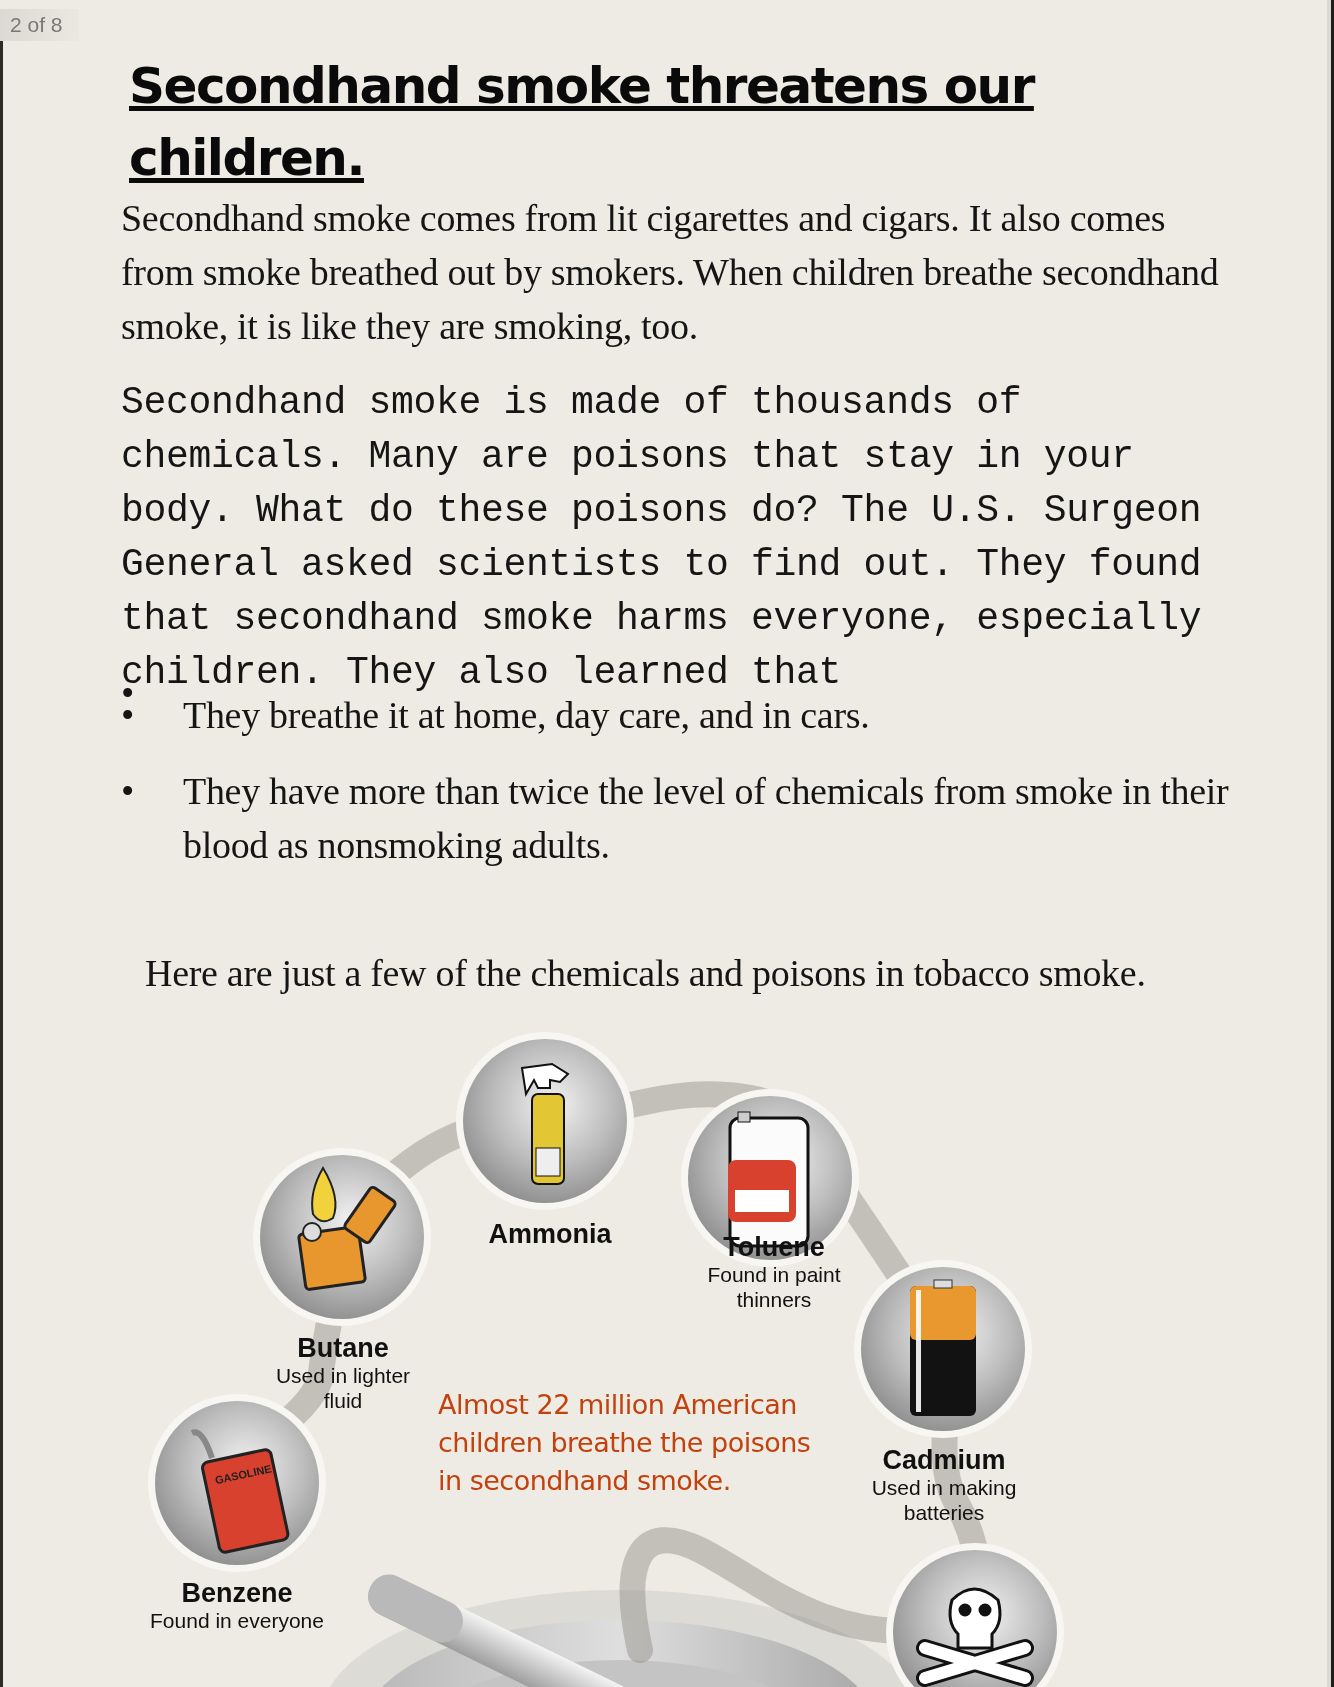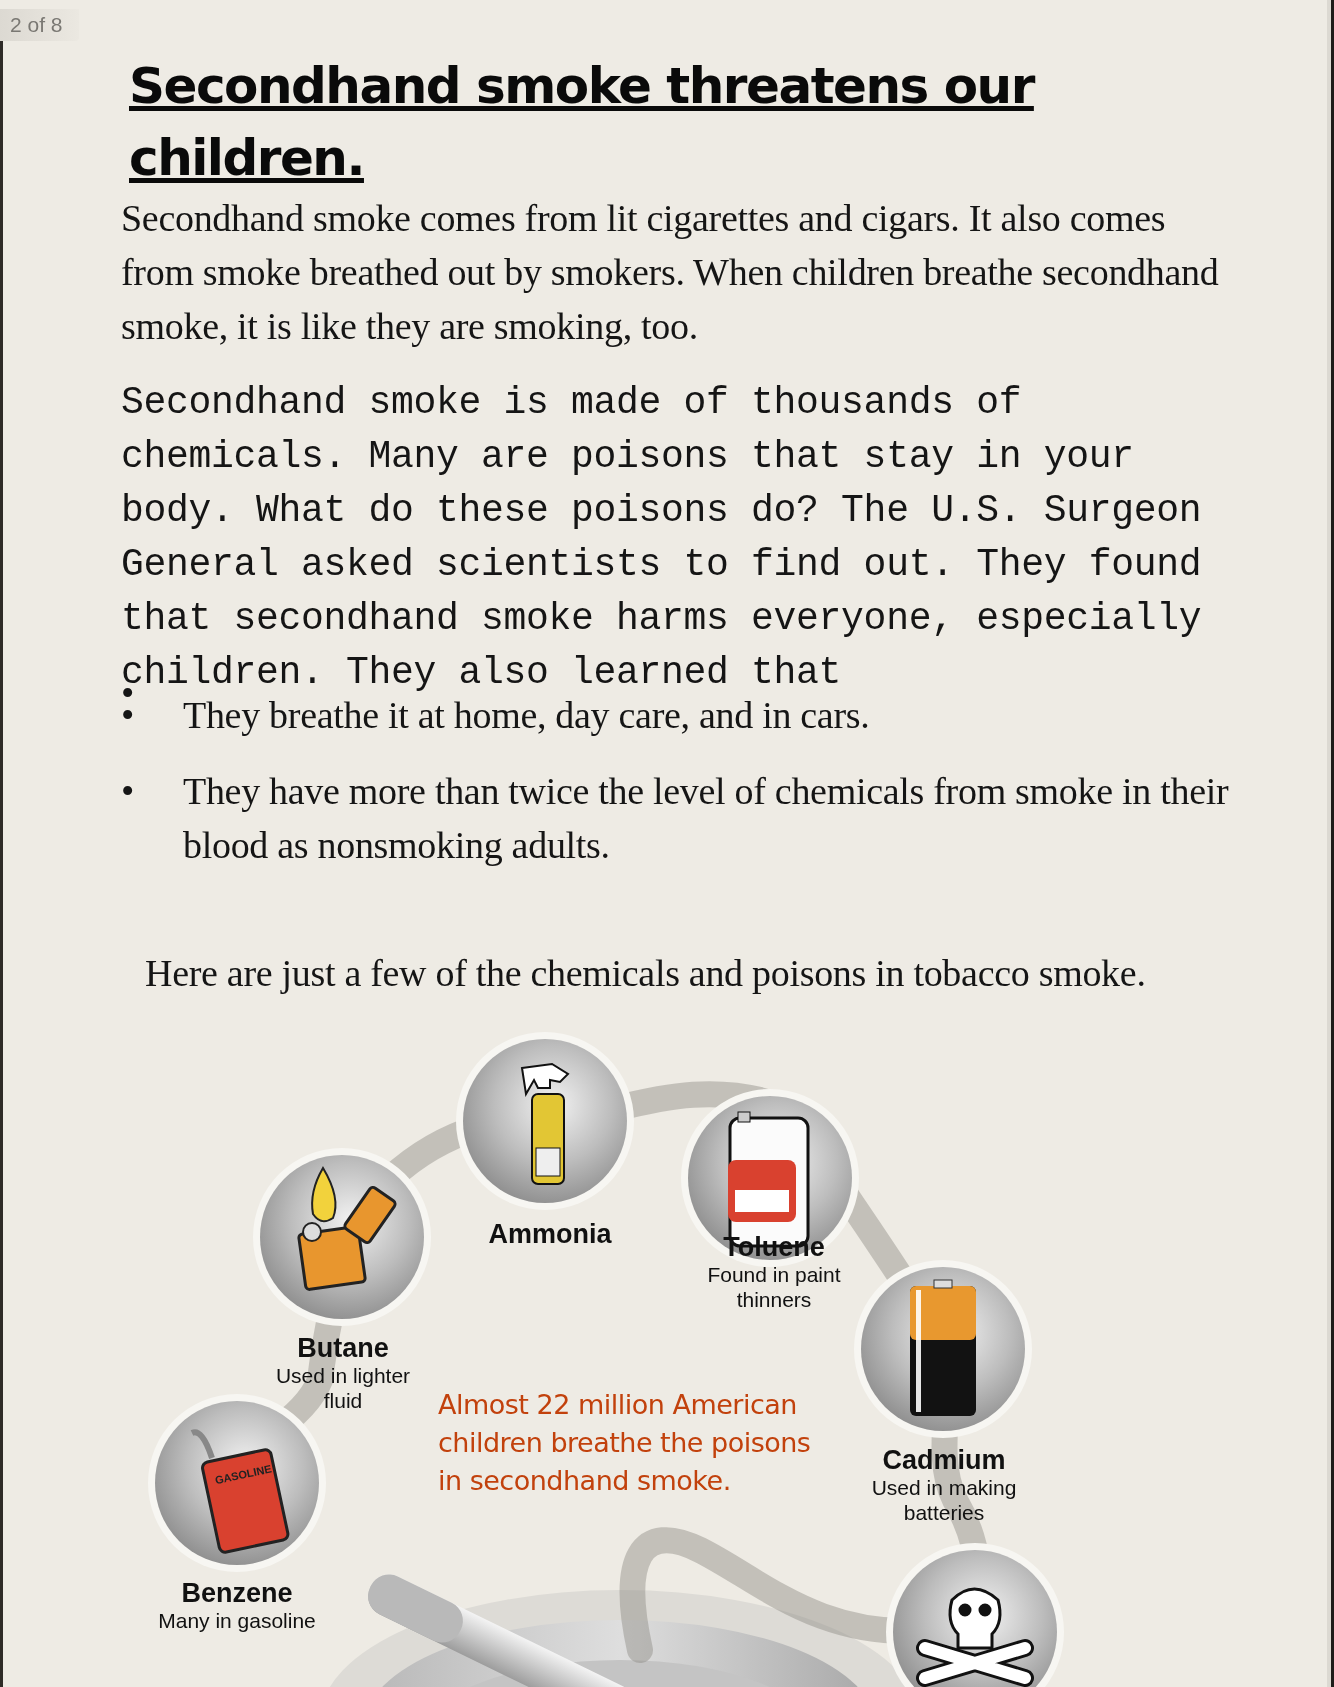--- a/index.html
+++ b/index.html
@@ -179,21 +179,21 @@
       <path d="M925 1648 L1025 1678 M925 1678 L1025 1648" stroke-width="12" stroke="#fff" stroke-linecap="round"></path>
       <path d="M952 1600 q22 -22 46 0 q6 22 -6 34 l0 14 l-34 0 l0 -14 q-12 -12 -6 -34z"></path>
       <circle cx="965" cy="1610" r="5" fill="#111"></circle>
       <circle cx="985" cy="1610" r="5" fill="#111"></circle>
     </g>
   </g>
 </svg>
 
 <div class="label" style="left:237px; top:1578px;">
   <span class="name">Benzene</span>
-  <span class="desc">Many in gasoline</span>
+  <span class="desc">Found in everyone</span>
 </div>
 <div class="label" style="left:343px; top:1333px; width:160px;">
   <span class="name">Butane</span>
   <span class="desc">Used in lighter fluid</span>
 </div>
 <div class="label" style="left:550px; top:1219px; width:130px;">
   <span class="name">Ammonia</span>
 </div>
 <div class="label" style="left:774px; top:1232px; width:160px;">
   <span class="name">Toluene</span>

